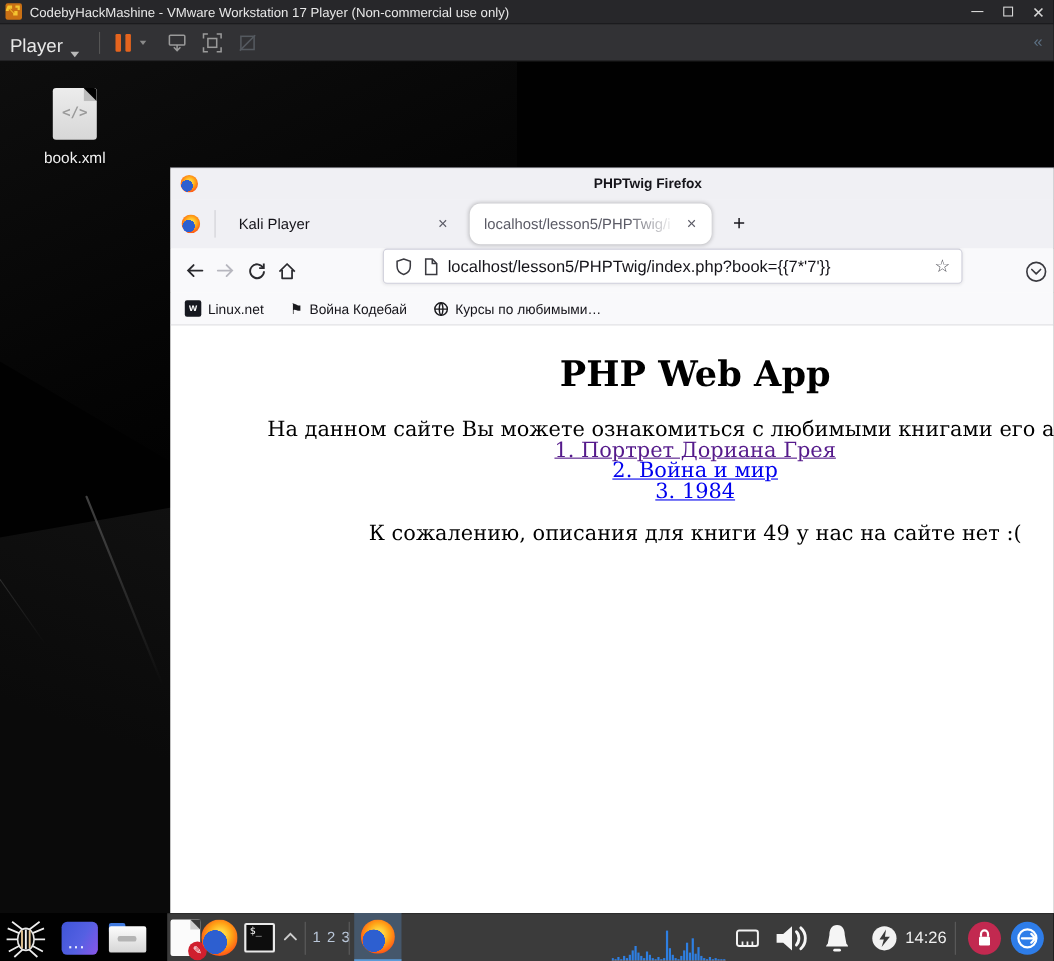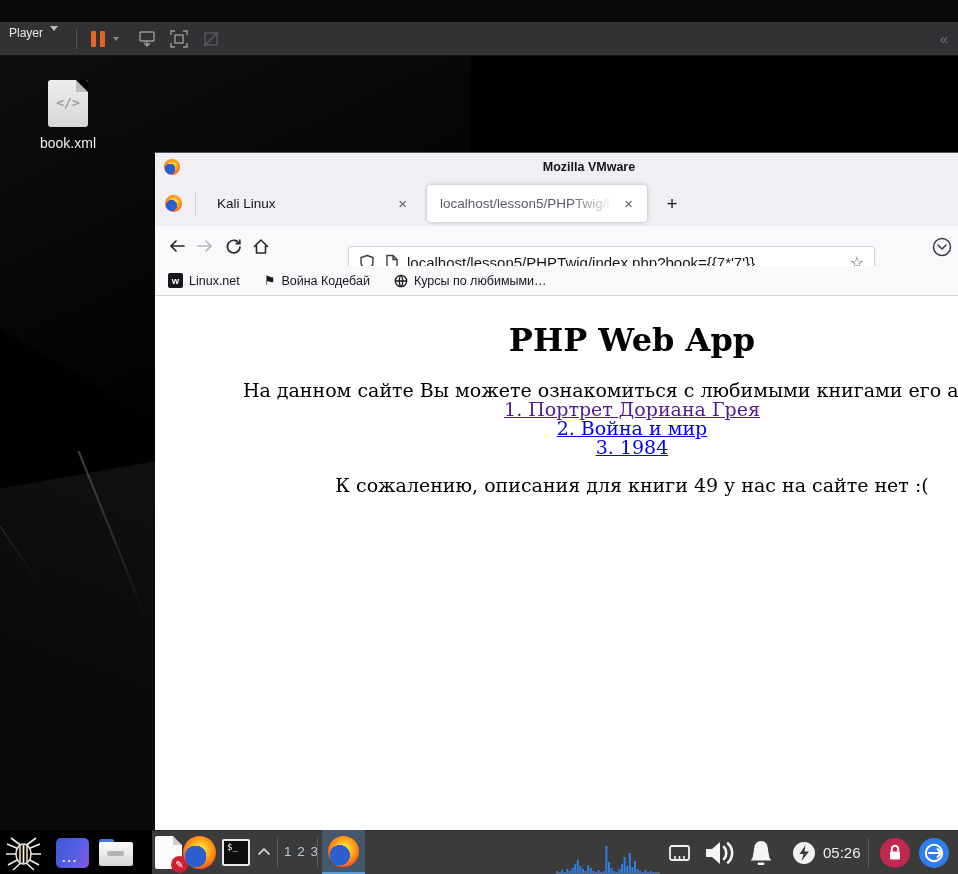--- a/index.html
+++ b/index.html
@@ -14,21 +14,21 @@
   .vm-logo svg { position:absolute; inset:0; }
   .vm-title { color:#e8e8e8; font-size:12px; white-space:nowrap; }
   .vm-ctrls { margin-left:auto; display:flex; align-items:center; height:100%; }
   .vm-ctrl { width:28px; height:22px; display:flex; align-items:center; justify-content:center; color:#d6d6d6; }
   .vm-min { width:11px; height:1px; background:#d6d6d6; }
   .vm-max { width:9px; height:9px; border:1px solid #d6d6d6; }
   .vm-close { font-size:14px; line-height:1; color:#d6d6d6; }
 
   
   .vm-toolbar { position:absolute; left:0; top:22px; width:958px; height:34px; background:#323235; display:flex; align-items:center; border-bottom:1px solid #141416; }
-  .player-btn { display:flex; align-items:flex-start; gap:7px; padding:0 10px 0 9px; color:#e8e8e8; font-size:12px; height:26px; }
+  .player-btn { display:flex; align-items:flex-end; gap:7px; padding:0 10px 0 9px; color:#e8e8e8; font-size:17px; height:26px; }
   .caret { width:0; height:0; border-left:4px solid transparent; border-right:4px solid transparent; border-top:5px solid #b9b9b9; }
   .tb-sep { width:1px; height:20px; background:#555; margin:0 8px; }
   .pause-wrap { display:flex; align-items:center; gap:8px; padding:0 6px; }
   .pause-bars { display:flex; gap:4px; }
   .pause-bars i { width:5px; height:16px; background:#e5641e; border-radius:1px; }
   .caret-sm { width:0; height:0; border-left:3.5px solid transparent; border-right:3.5px solid transparent; border-top:4px solid #8a8a8a; }
   .tb-icon { width:20px; height:20px; margin-left:12px; flex:none; }
   .tb-collapse { margin-left:auto; margin-right:12px; color:#5d7184; font-size:15px; letter-spacing:-2px; }
 
   
@@ -51,30 +51,30 @@
       radial-gradient(circle at 38% 62%, #2d5fd0 0 37%, rgba(0,0,0,0) 38%),
       radial-gradient(circle at 52% 42%, #ffd43e 0 18%, #ffa316 42%, #ff6117 68%, #e22f10 100%); }
   .ff-title-logo { position:absolute; left:9px; top:6px; width:16px; height:16px; }
   .ff-title-text { position:absolute; left:434px; top:7px; transform:translateX(-50%); font-size:12.5px; font-weight:bold; color:#15141a; white-space:nowrap; }
 
   .ff-tabbar { position:relative; height:45px; background:#f0f0f4; }
   .ff-menu-logo { position:absolute; left:10px; top:14px; width:17px; height:17px; }
   .tab-divider { position:absolute; left:40px; top:10px; width:1px; height:25px; background:#cfcfd4; }
   .tab { position:absolute; top:4px; height:37px; display:flex; align-items:center; border-radius:4px; font-size:13.5px; color:#15141a; }
   .tab-kali { left:48px; width:218px; padding:0 10px 0 14px; }
-  .tab-active { left:272px; width:220px; background:#fff; box-shadow:0 0 4px rgba(0,0,0,.25); padding:0 10px 0 13px; color:#5b5b66; }
+  .tab-active { left:272px; width:220px; background:#fff; box-shadow:0 0 4px rgba(0,0,0,.25); padding:0 10px 0 13px; color:#5b5b66;border-radius:10px; }
   .tab-label { flex:1; white-space:nowrap; overflow:hidden; }
   .tab-active .tab-label { -webkit-mask-image:linear-gradient(90deg,#000 72%,transparent 97%); mask-image:linear-gradient(90deg,#000 72%,transparent 97%); }
   .tab-close { color:#5b5b66; font-size:15px; line-height:1; padding:2px 4px; flex:none; }
   .newtab-btn { position:absolute; left:504px; top:10px; width:26px; height:26px; text-align:center; font-size:19px; line-height:25px; color:#15141a; }
 
   .ff-navbar { position:relative; height:40px; background:#f9f9fb; display:flex; align-items:center; }
   .nav-btn { width:28px; height:28px; display:flex; align-items:center; justify-content:center; flex:none; }
   .nav-back { margin-left:8px; }
-  .urlbar { position:absolute; left:193px; top:20px; width:527px; height:32px; background:#fff; border:1px solid #d0d0db; border-radius:4px; box-shadow:0 1px 3px rgba(0,0,0,.08); display:flex; align-items:center; padding:0 10px; }
+  .urlbar { position:absolute; left:193px; top:0; width:527px; height:32px; background:#fff; border:1px solid #d0d0db; border-radius:4px; box-shadow:0 1px 3px rgba(0,0,0,.08); display:flex; align-items:center; padding:0 10px; }
   .urlbar .url-text { flex:1; font-size:15px; color:#15141a; white-space:nowrap; overflow:hidden; margin-left:8px; }
   .url-star { font-size:16px; color:#4a4a52; flex:none; margin-left:8px; }
   .pocket-btn { position:absolute; left:776px; top:10px; width:22px; height:22px; }
 
   .ff-bookmarks { position:relative; height:30px; background:#f9f9fb; border-bottom:1px solid #d7d7db; display:flex; align-items:center; gap:24px; padding-left:13px; }
   .bm { display:flex; align-items:center; gap:6px; font-size:12.5px; color:#15141a; white-space:nowrap; }
   .bm-codeby-ico { width:15px; height:15px; background:#16181f; border-radius:2px; color:#fff; font-size:9.5px; font-weight:bold; text-align:center; line-height:15px; }
   .bm-flag { font-size:13px; color:#1a1a1e; line-height:1; }
 
   .ff-content { position:relative; height:534px; background:#fff; font-family:"DejaVu Serif", serif; color:#000; text-align:center; overflow:hidden; }
@@ -111,20 +111,40 @@
   .pwr-ico { left:793px; top:11px; width:22px; height:22px; background:#f2f2f2; border-radius:50%; }
   .clock { left:823px; top:13px; color:#f0f0f0; font-size:15px; }
   .lock-btn { left:880px; top:7px; width:30px; height:30px; background:#c22950; border-radius:50%; }
   .exit-btn { left:919px; top:7px; width:30px; height:30px; background:#2e7de9; border-radius:50%; }
 </style>
 </head>
 <body>
 
 <div class="stage">
 
+  <div class="vm-titlebar">
+    <div class="vm-logo">
+      <svg viewBox="0 0 15 15">
+          <path d="M2 2 h4 v3 h-2 l4 4 v-2 h3 v4 h-4 v-2 l-4 -4 v2 h-3 z" fill="#f4c430"></path>
+          <path d="M9 2 h4 v4 h-2 v-2 h-2 z" fill="#f4c430"></path>
+        </svg>
+    </div>
+    <span class="vm-title">CodebyHackMashine - VMware Workstation 17 Player (Non-commercial use only)</span>
+    <div class="vm-ctrls">
+      <div class="vm-ctrl">
+          <span class="vm-min"></span>
+        </div>
+      <div class="vm-ctrl">
+          <span class="vm-max"></span>
+        </div>
+      <div class="vm-ctrl">
+          <span class="vm-close">✕</span>
+        </div>
+    </div>
+  </div>
 
   <div class="vm-toolbar">
     <div class="player-btn">
       <span>Player</span>
       <span class="caret"></span>
     </div>
     <div class="tb-sep"></div>
     <div class="pause-wrap">
       <span class="pause-bars">
           <i></i>
@@ -163,28 +183,28 @@
       <div class="desk-doc">
         <span>&lt;/&gt;</span>
       </div>
       <div class="desk-label">book.xml</div>
     </div>
 
     <div class="ff-window">
 
       <div class="ff-titlebar">
         <div class="fficon ff-title-logo"></div>
-        <div class="ff-title-text">Mozilla VMware</div>
+        <div class="ff-title-text">PHPTwig Firefox</div>
       </div>
 
       <div class="ff-tabbar">
         <div class="fficon ff-menu-logo"></div>
         <div class="tab-divider"></div>
         <div class="tab tab-kali">
-          <span class="tab-label">Kali Linux</span>
+          <span class="tab-label">Kali Player</span>
           <span class="tab-close">×</span>
         </div>
         <div class="tab tab-active">
           <span class="tab-label">localhost/lesson5/PHPTwig/i</span>
           <span class="tab-close">×</span>
         </div>
         <div class="newtab-btn">+</div>
       </div>
 
       <div class="ff-navbar">
@@ -363,21 +383,21 @@
         <path d="M15 3 c-5 0 -7 4.5 -7 9 l-1.5 8 c-1 1 -1.5 2 -1.5 2.5 h20 c0 -.5 -.5 -1.5 -1.5 -2.5 l-1.5 -8 c0 -4.5 -2 -9 -7 -9 Z" fill="#f5f5f5"></path>
         <rect x="11.5" y="24.5" width="7" height="2.6" rx="1.3" fill="#f5f5f5"></rect>
       </svg>
 
       <div class="tk pwr-ico">
         <svg width="22" height="22" viewBox="0 0 22 22">
             <path d="M12.5 3 L6.5 12 h4 L8.5 19 L16 9.5 h-4.5 Z" fill="#3a3a3a"></path>
           </svg>
       </div>
 
-      <div class="tk clock">05:26</div>
+      <div class="tk clock">14:26</div>
 
       <div class="tk tk-sep" style="left:868px"></div>
 
       <div class="tk lock-btn">
         <svg width="30" height="30" viewBox="0 0 30 30" fill="none">
           <rect x="10" y="13.5" width="10" height="8" rx="1.2" fill="#fff"></rect>
           <path d="M11.8 13.5 v-2.5 a3.2 3.2 0 0 1 6.4 0 v2.5" stroke="#fff" stroke-width="2"></path>
         </svg>
       </div>
 

